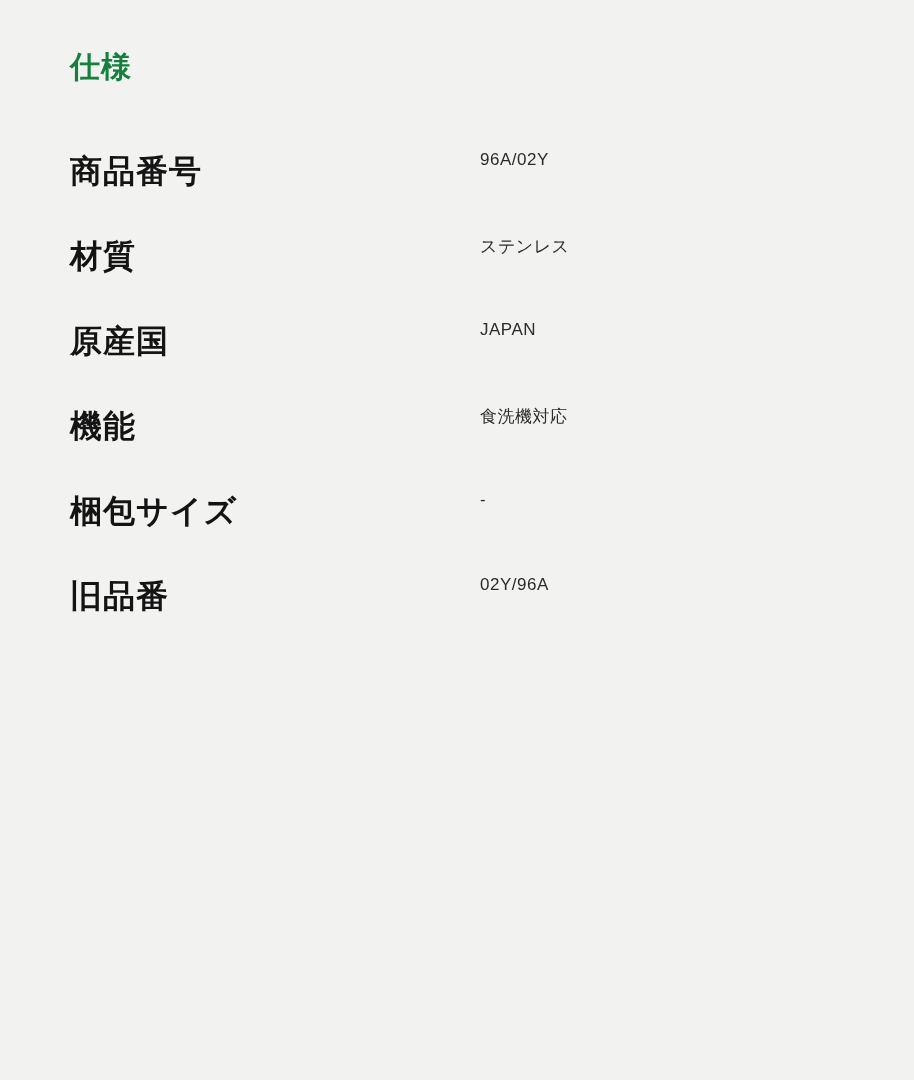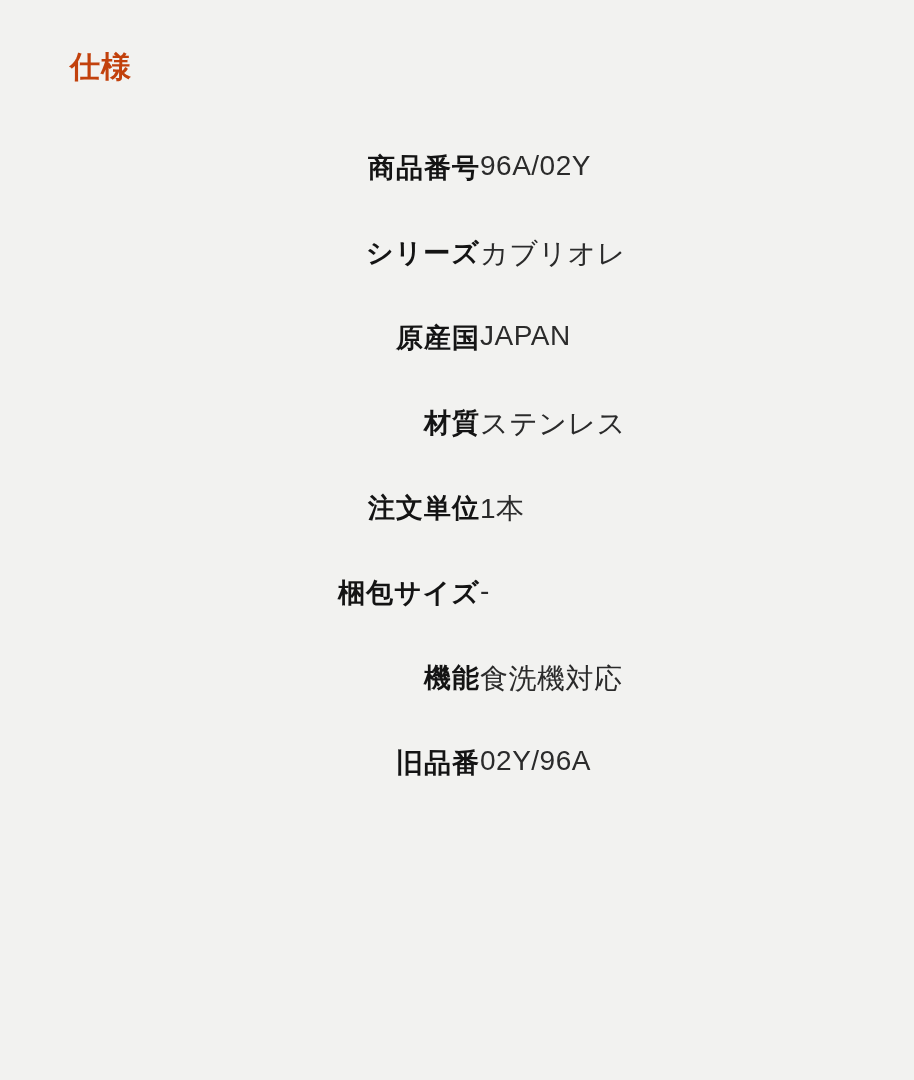--- a/index.html
+++ b/index.html
@@ -21,88 +21,80 @@
     padding: 0;
     position: relative;
   }
   .section-title {
     position: absolute;
     left: 70px;
     top: 22px;
     font-size: 30px;
     font-weight: bold;
     letter-spacing: 1px;
-    color: #c2410c;
+    color: #15803d;
   }
   .spec-table {
     position: absolute;
     left: 70px;
     top: 150px;
     width: 800px;
     border-collapse: collapse;
   }
   .spec-table tr {
     height: 85px;
   }
   .spec-table th {
-    text-align: right;
+    text-align: left;
     vertical-align: top;
-    font-size: 27px;
+    font-size: 32px;
     font-weight: bold;
     color: #141414;
     letter-spacing: 1px;
     width: 410px;
     padding: 0;
   }
   .spec-table td {
     text-align: left;
     vertical-align: top;
-    font-size: 28px;
+    font-size: 17px;
     font-weight: normal;
     color: #2b2b2b;
     letter-spacing: 0.5px;
     padding: 0;
   }
 </style>
 </head>
 <body>
 
 <div class="page">
 
   <h2 class="section-title">仕様</h2>
 
   <table class="spec-table">
     <tbody>
       <tr>
         <th>商品番号</th>
         <td>96A/02Y</td>
       </tr>
       <tr>
-        <th>シリーズ</th>
-        <td>カブリオレ</td>
+        <th>材質</th>
+        <td>ステンレス</td>
       </tr>
       <tr>
         <th>原産国</th>
         <td>JAPAN</td>
       </tr>
       <tr>
-        <th>材質</th>
-        <td>ステンレス</td>
-      </tr>
-      <tr>
-        <th>注文単位</th>
-        <td>1本</td>
+        <th>機能</th>
+        <td>食洗機対応</td>
       </tr>
       <tr>
         <th>梱包サイズ</th>
         <td>-</td>
-      </tr>
-      <tr>
-        <th>機能</th>
-        <td>食洗機対応</td>
       </tr>
       <tr>
         <th>旧品番</th>
         <td>02Y/96A</td>
       </tr>
     </tbody>
   </table>
 
 </div>
 

